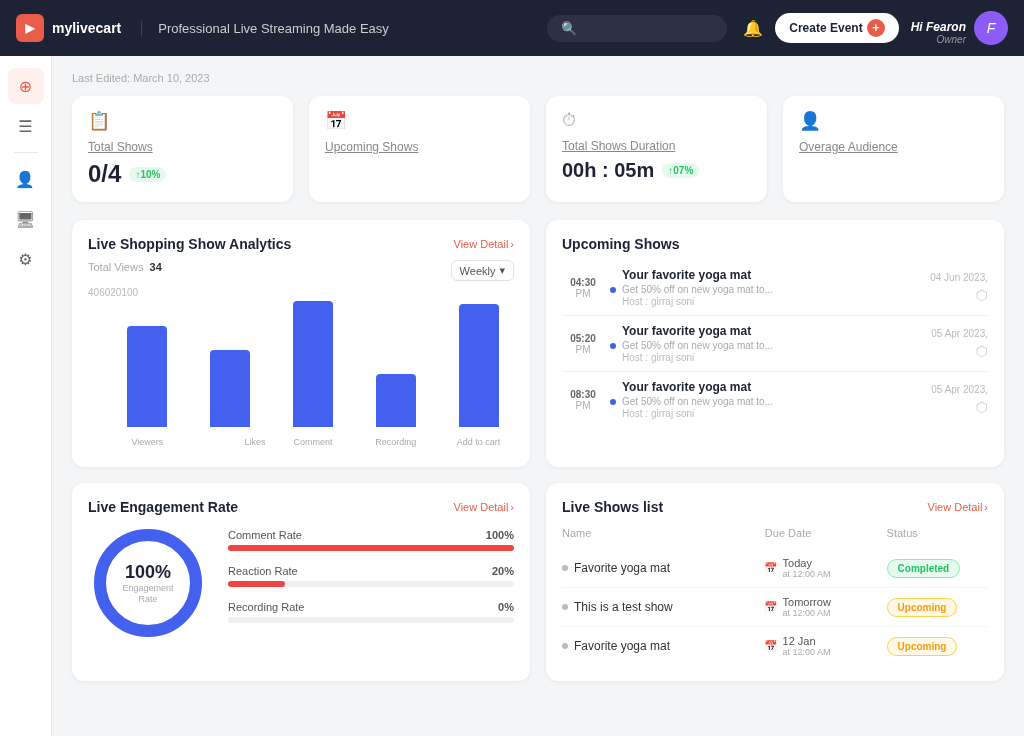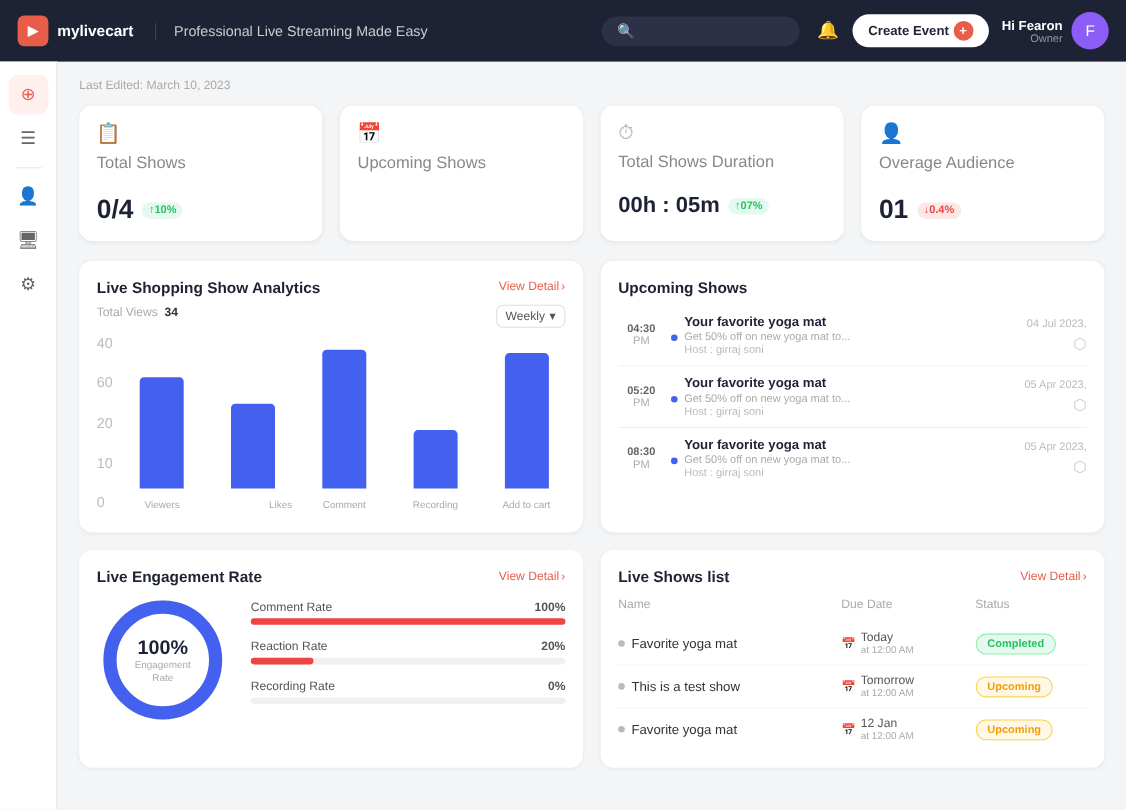--- a/index.html
+++ b/index.html
@@ -83,23 +83,24 @@
       width: 18px;
       height: 18px;
       border-radius: 50%;
       display: flex;
       align-items: center;
       justify-content: center;
       font-size: 12px;
     }
     .user-info {
       display: flex;
-      align-items: center;
+      align-items: flex-end;
       gap: 8px;
       color: white;
+      font-style: italic;
     }
     .user-text { font-size: 12px; text-align: right; }
     .user-name { font-weight: 600; }
     .user-role { color: #999; font-size: 10px; }
     .avatar {
       width: 34px;
       height: 34px;
       border-radius: 50%;
       background: #8b5cf6;
       display: flex;
@@ -170,23 +171,24 @@
     }
     .stat-icon {
       color: #aaa;
       font-size: 18px;
       margin-bottom: 8px;
       display: flex;
       align-items: center;
       gap: 6px;
     }
     .stat-label {
-      font-size: 15px;
+      font-size: 12px;
       color: #888;
-      margin-bottom: 20px;
+      margin-bottom: 6px;
+      text-decoration: underline;
     }
     .stat-value-row {
       display: flex;
       align-items: center;
       gap: 8px;
     }
     .stat-value {
       font-size: 24px;
       font-weight: 700;
       color: #1e2235;
@@ -270,23 +272,22 @@
       position: relative;
       height: 160px;
       margin-bottom: 4px;
     }
     .chart-y-labels {
       position: absolute;
       left: 0;
       top: 0;
       height: 100%;
       display: flex;
-      flex-direction: column;
-      justify-content: space-between;
-      font-size: 13px;
+      flex-direction: row;
+      font-size: 10px;
       color: #bbb;
       width: 20px;
     }
     .chart-area {
       position: absolute;
       left: 24px;
       right: 0;
       top: 0;
       bottom: 20px;
       display: flex;
@@ -509,24 +510,20 @@
         <div class="stat-label">Total Shows Duration</div>
         <div class="stat-value-row">
           <span class="stat-value" style="font-size:20px;">00h : 05m</span>
           <span class="badge-green">↑07%</span>
         </div>
       </div>
 
       <div class="stat-card">
         <div class="stat-icon">👤</div>
         <div class="stat-label">Overage Audience</div>
-        <div class="stat-value-row">
-          <span class="stat-value">01</span>
-          <span class="badge-red">↓0.4%</span>
-        </div>
       </div>
 
     </div>
 
     <div class="two-col">
 
       <div class="card">
         <div class="card-header">
           <span class="card-title">Live Shopping Show Analytics</span>
           <span class="view-detail">
@@ -588,21 +585,21 @@
           <div class="show-time">
             04:30<span class="ampm">PM</span>
           </div>
           <div class="show-dot"></div>
           <div class="show-info">
             <div class="show-title">Your favorite yoga mat</div>
             <div class="show-desc">Get 50% off on new yoga mat to...</div>
             <div class="show-host">Host : girraj soni</div>
           </div>
           <div style="display:flex;flex-direction:column;align-items:flex-end;gap:4px;">
-            <div class="show-date">04 Jul 2023,</div>
+            <div class="show-date">04 Jun 2023,</div>
             <span class="share-icon">⬡</span>
           </div>
         </div>
 
         <div class="show-item">
           <div class="show-time">
             05:20<span class="ampm">PM</span>
           </div>
           <div class="show-dot"></div>
           <div class="show-info">

